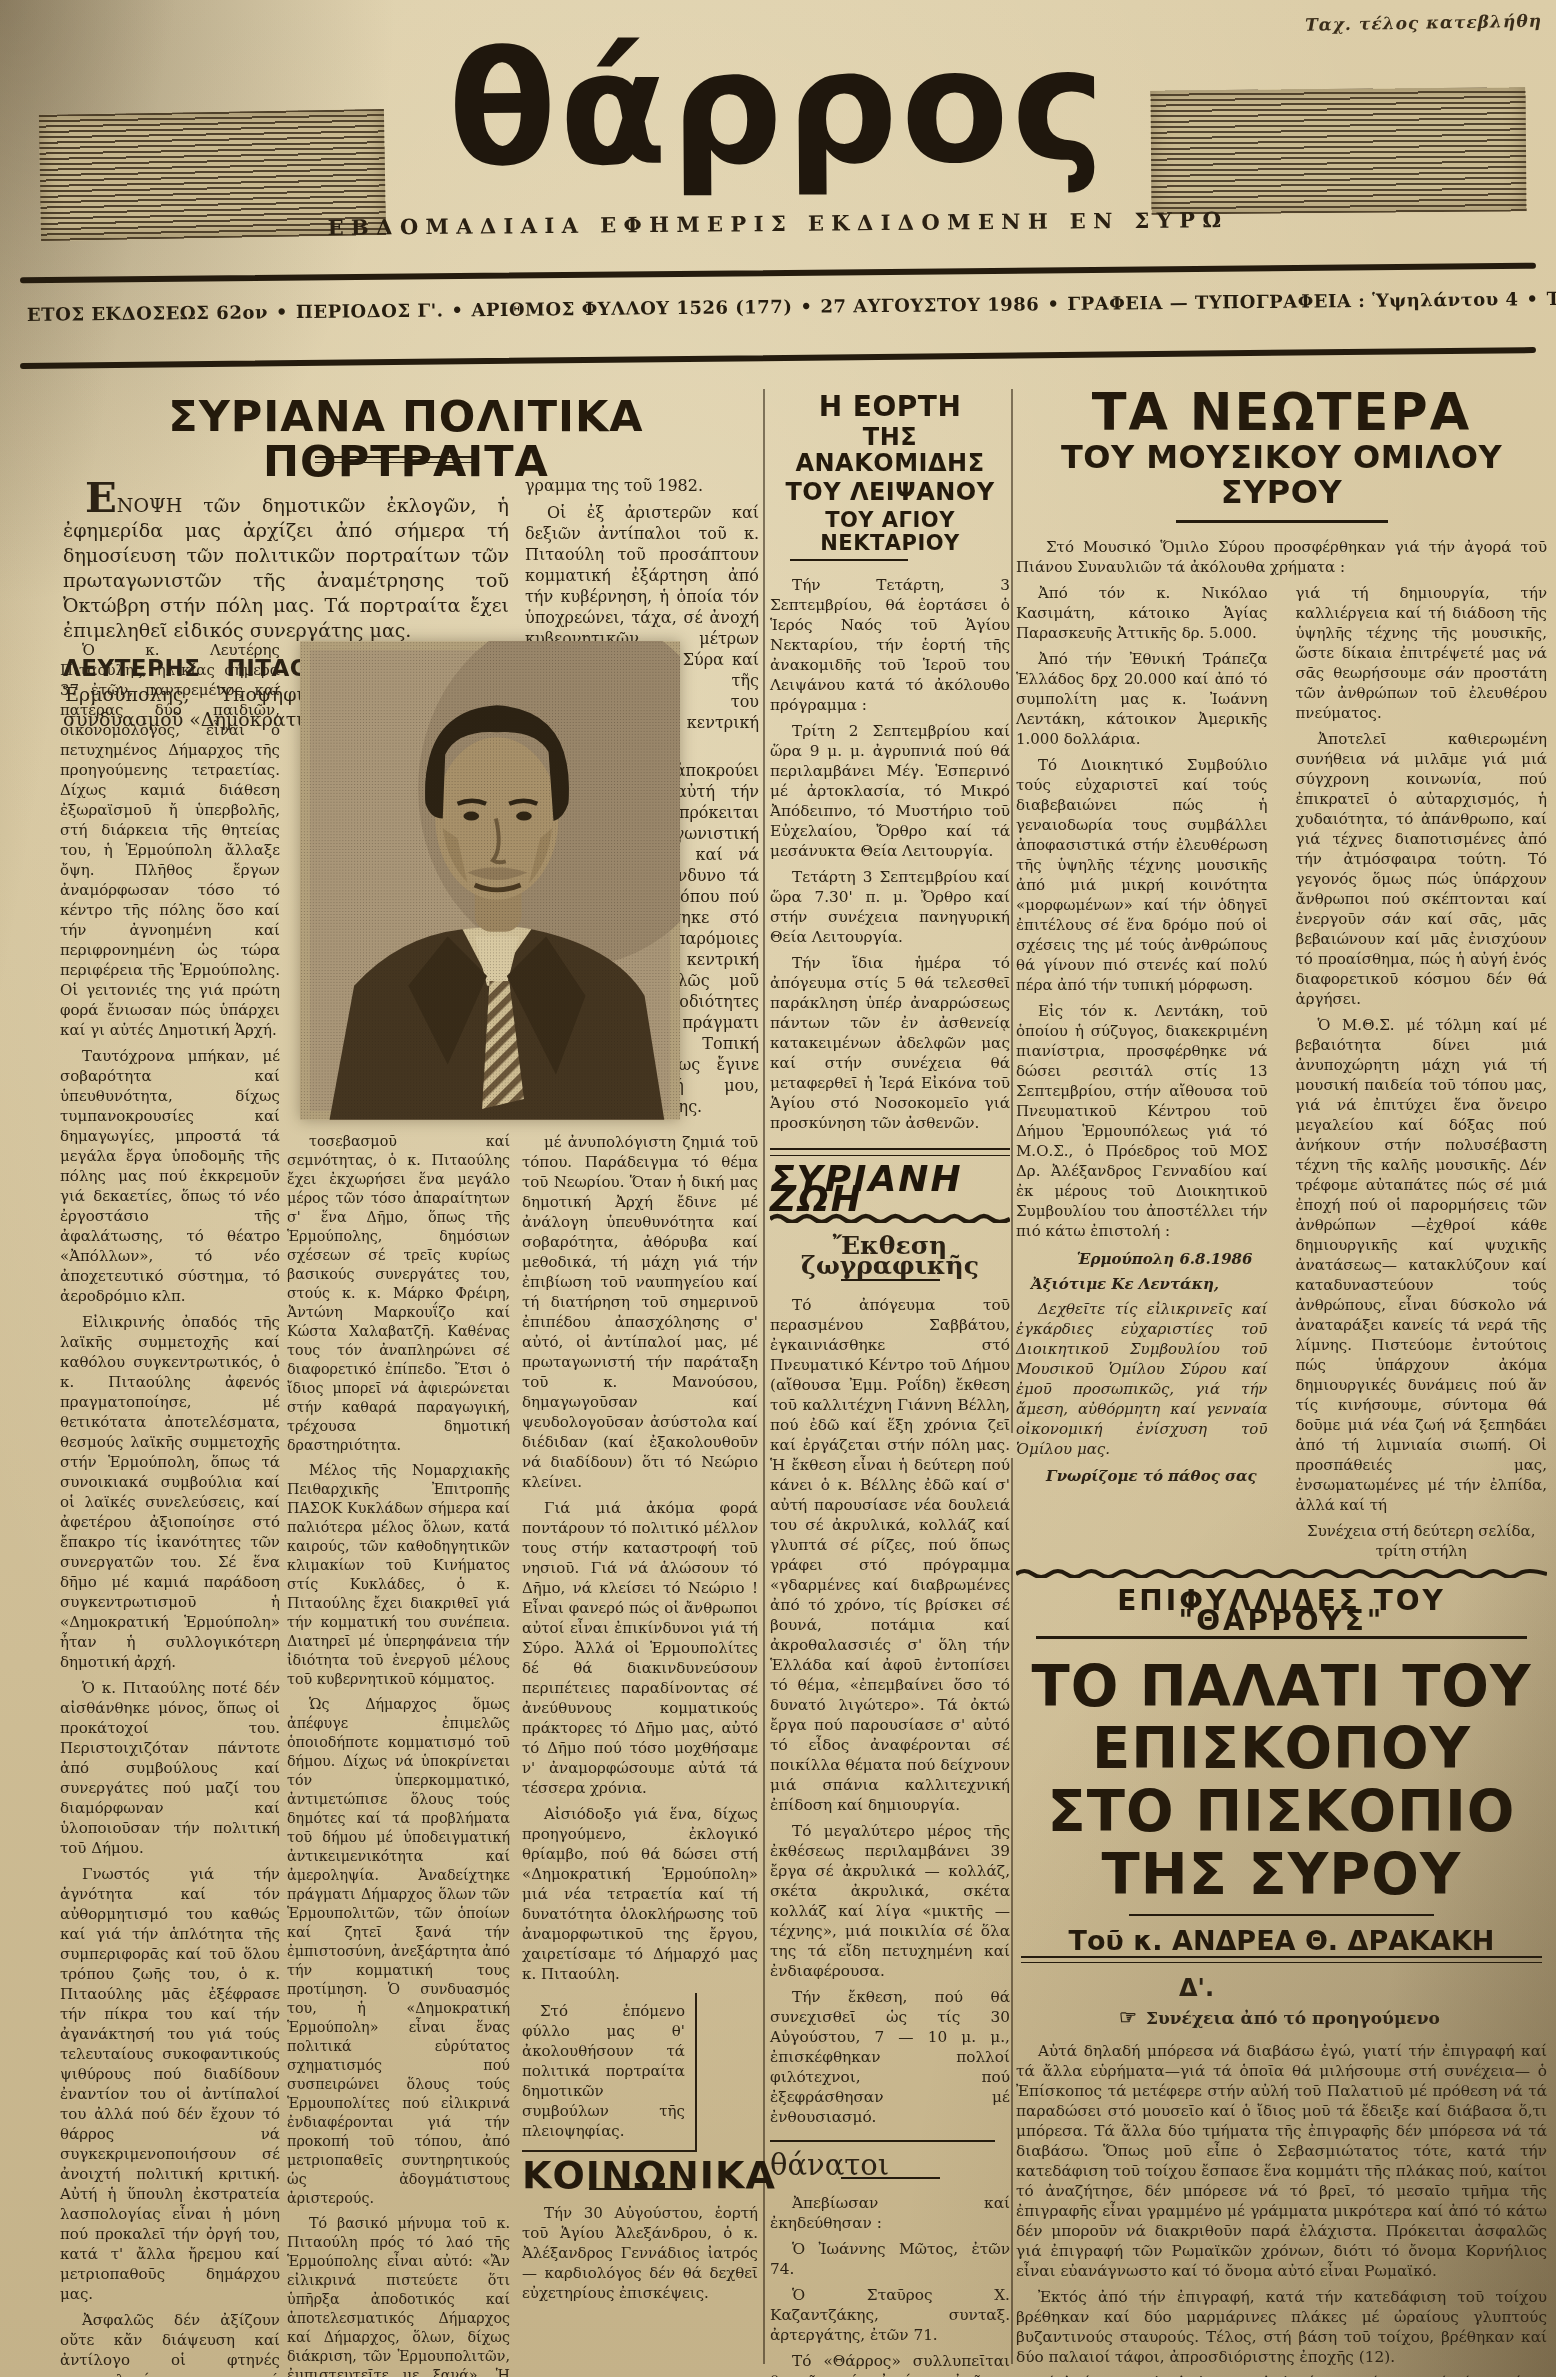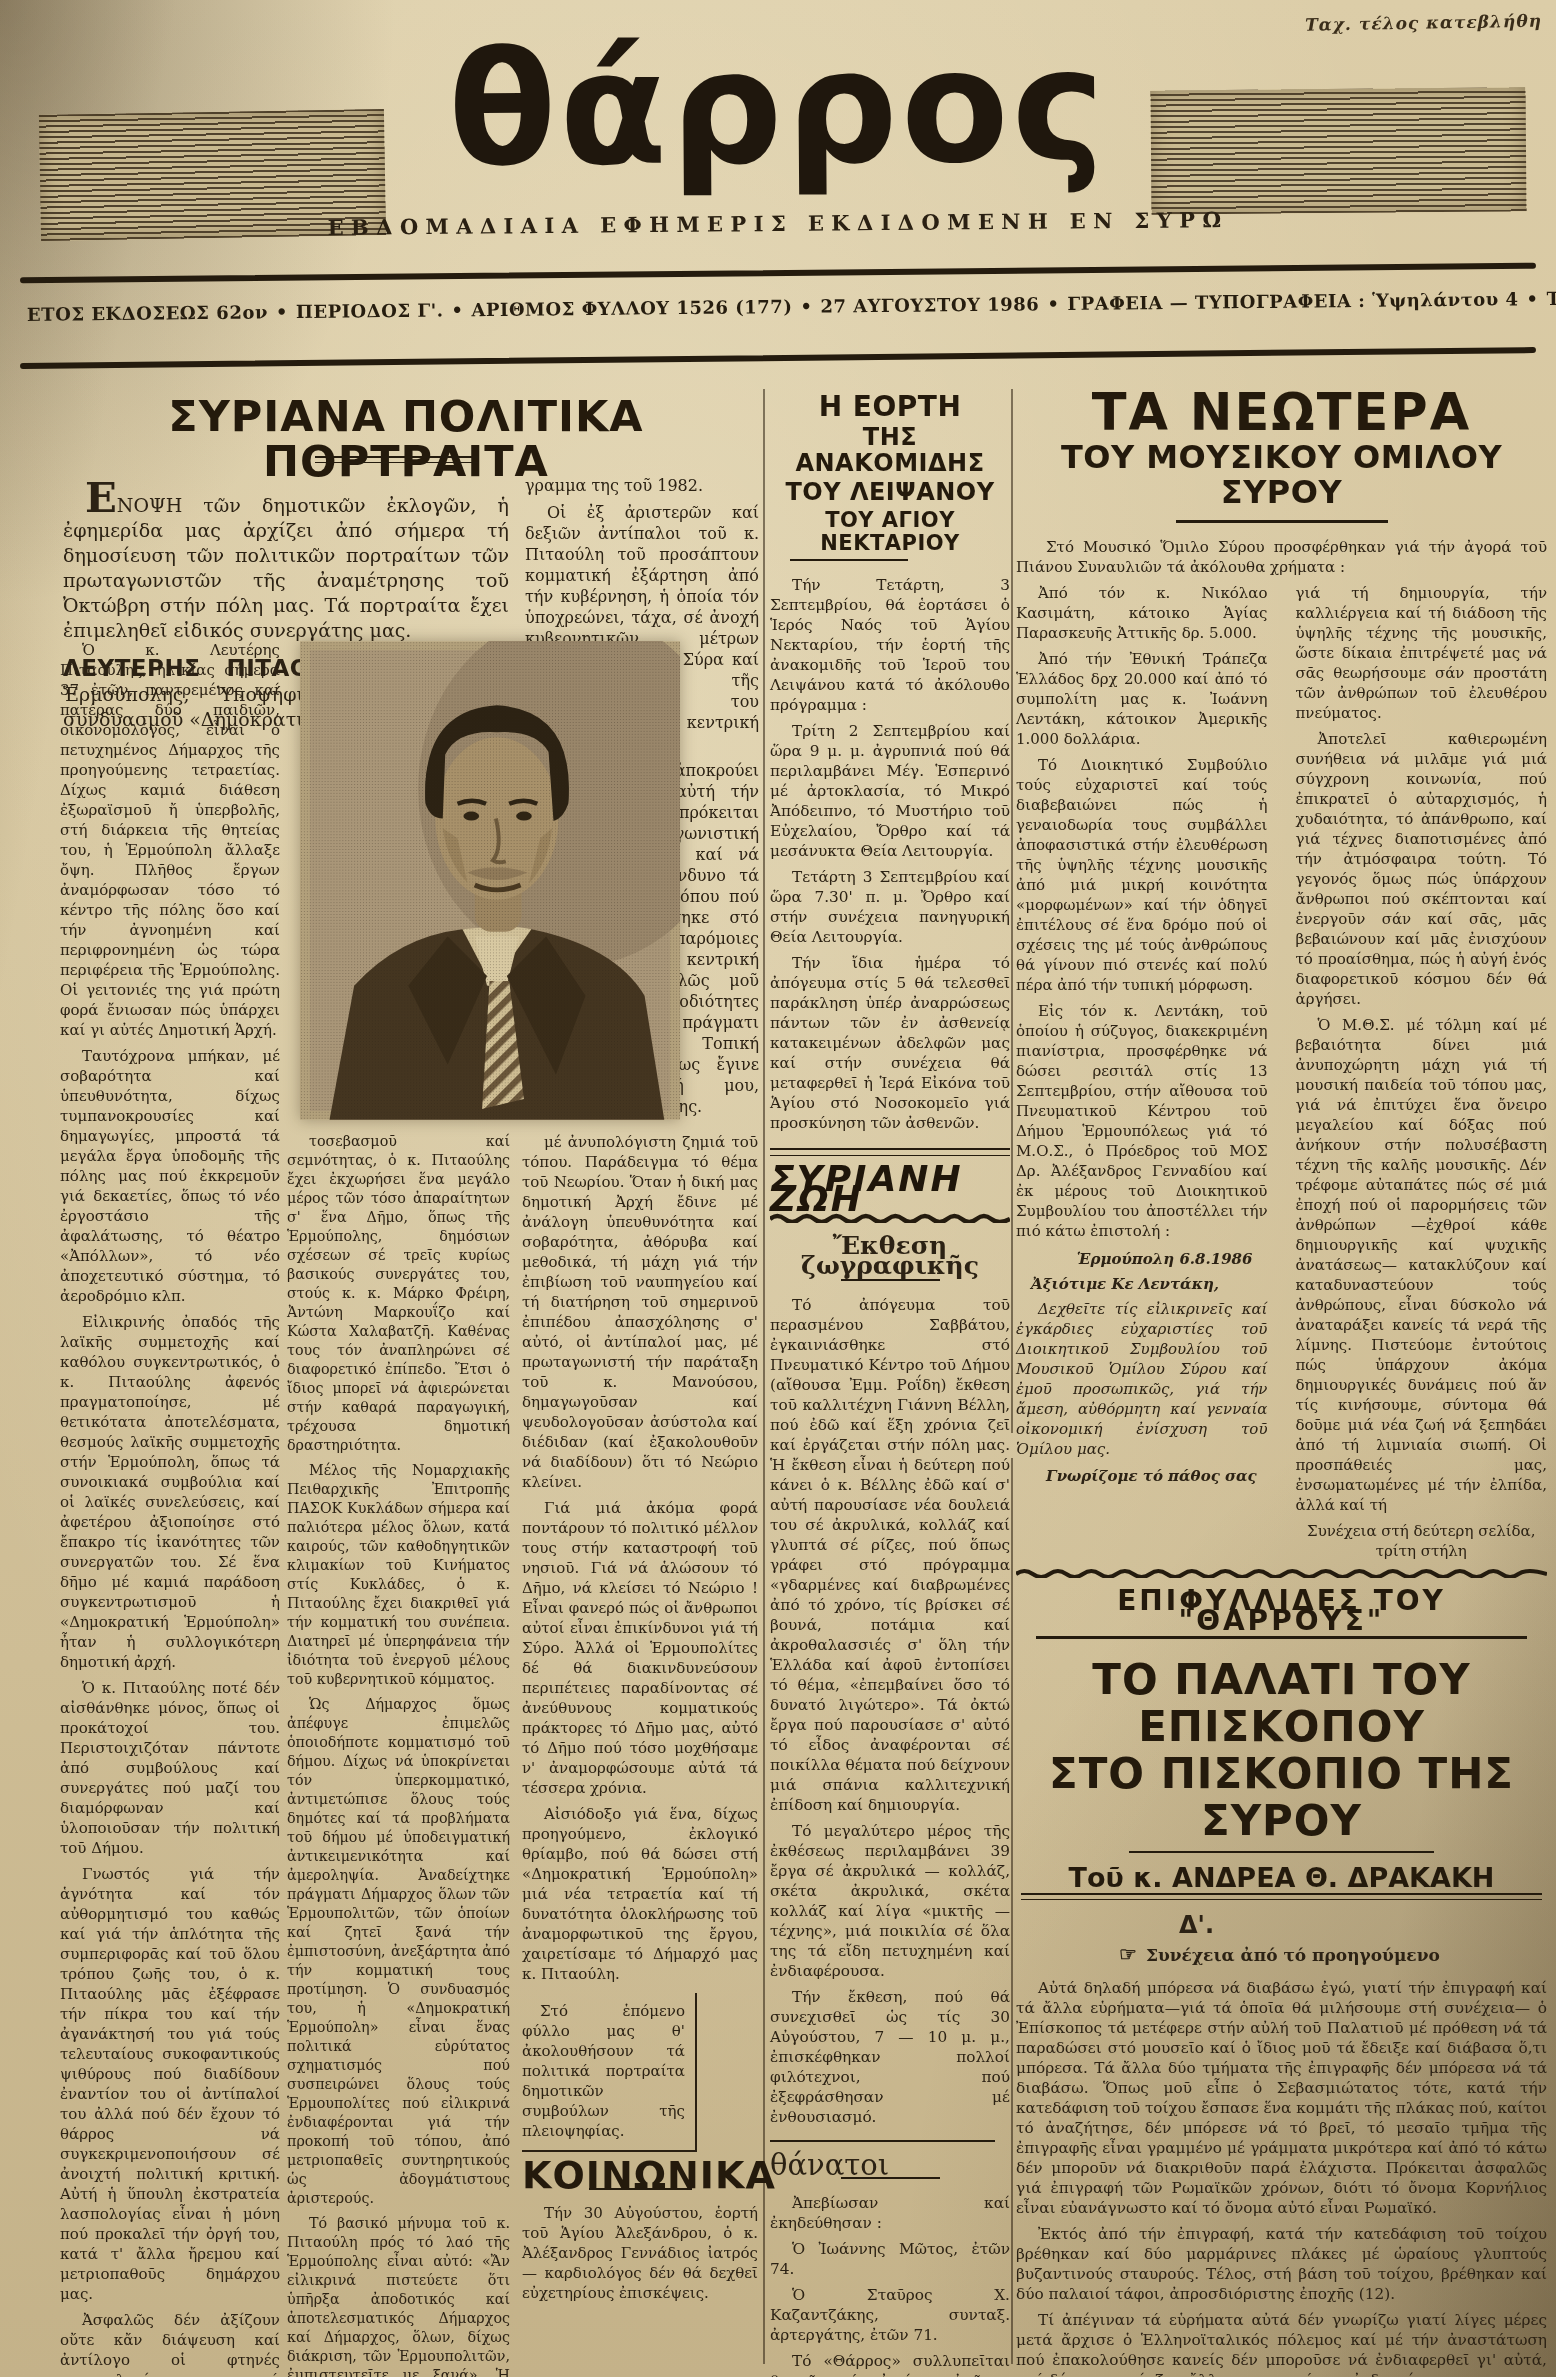--- a/index.html
+++ b/index.html
@@ -96,21 +96,21 @@
   .two-cols > div{width:257px;}
   #colA-closing{font-style:italic;font-weight:bold;text-indent:30px;margin-top:7px;}
   .letter-date{font-style:italic;font-weight:bold;text-align:right;text-indent:0;margin:8px 15px 5px 0;}
   .letter-salut{font-style:italic;font-weight:bold;text-indent:15px;margin-bottom:5px;}
   .letter-body{font-style:italic;}
   #colB-cont{font-weight:normal;text-align:center;text-indent:0;margin-top:5px;}
   #epif-kicker{font-family:"DejaVu Sans", sans-serif;font-weight:700;font-size:28px;
     letter-spacing:3px;text-align:center;color:#241a0c;margin:4px 0 5px 0;}
   #epif-kicker-rule{height:3px;background:#241b0e;margin:0 20px 17px 20px;}
   #palace-title{font-family:"DejaVu Sans", sans-serif;font-weight:800;color:#241a0c;text-align:center;}
-  #palace-title p{text-indent:0;text-align:center;margin:0;font-size:42px;line-height:1.12;letter-spacing:1px;}
+  #palace-title p{text-indent:0;text-align:center;margin:0;font-size:56px;line-height:1.12;letter-spacing:1px;}
   #palace-underline{width:305px;height:2px;background:#241b0e;margin:7px auto 15px auto;}
   #palace-byline{font-family:"DejaVu Sans", sans-serif;font-weight:800;font-size:27px;
     text-align:center;color:#241a0c;margin-bottom:5px;}
   #byline-rule{height:4.4px;border-top:2.5px solid #241b0e;border-bottom:1.5px solid #241b0e;margin:0 5px 15px 5px;}
   #palace-part{font-family:"DejaVu Sans", sans-serif;font-weight:800;font-size:24px;margin:0 0 9px 163px;}
   #palace-contfrom{font-size:17px;font-weight:bold;text-indent:0;margin:0 0 13px 103px;}
   #palace-contfrom .hand{font-size:20px;padding-right:9px;}
   #palace-body{font-size:15.3px;line-height:20px;}
 </style>
 </head>

